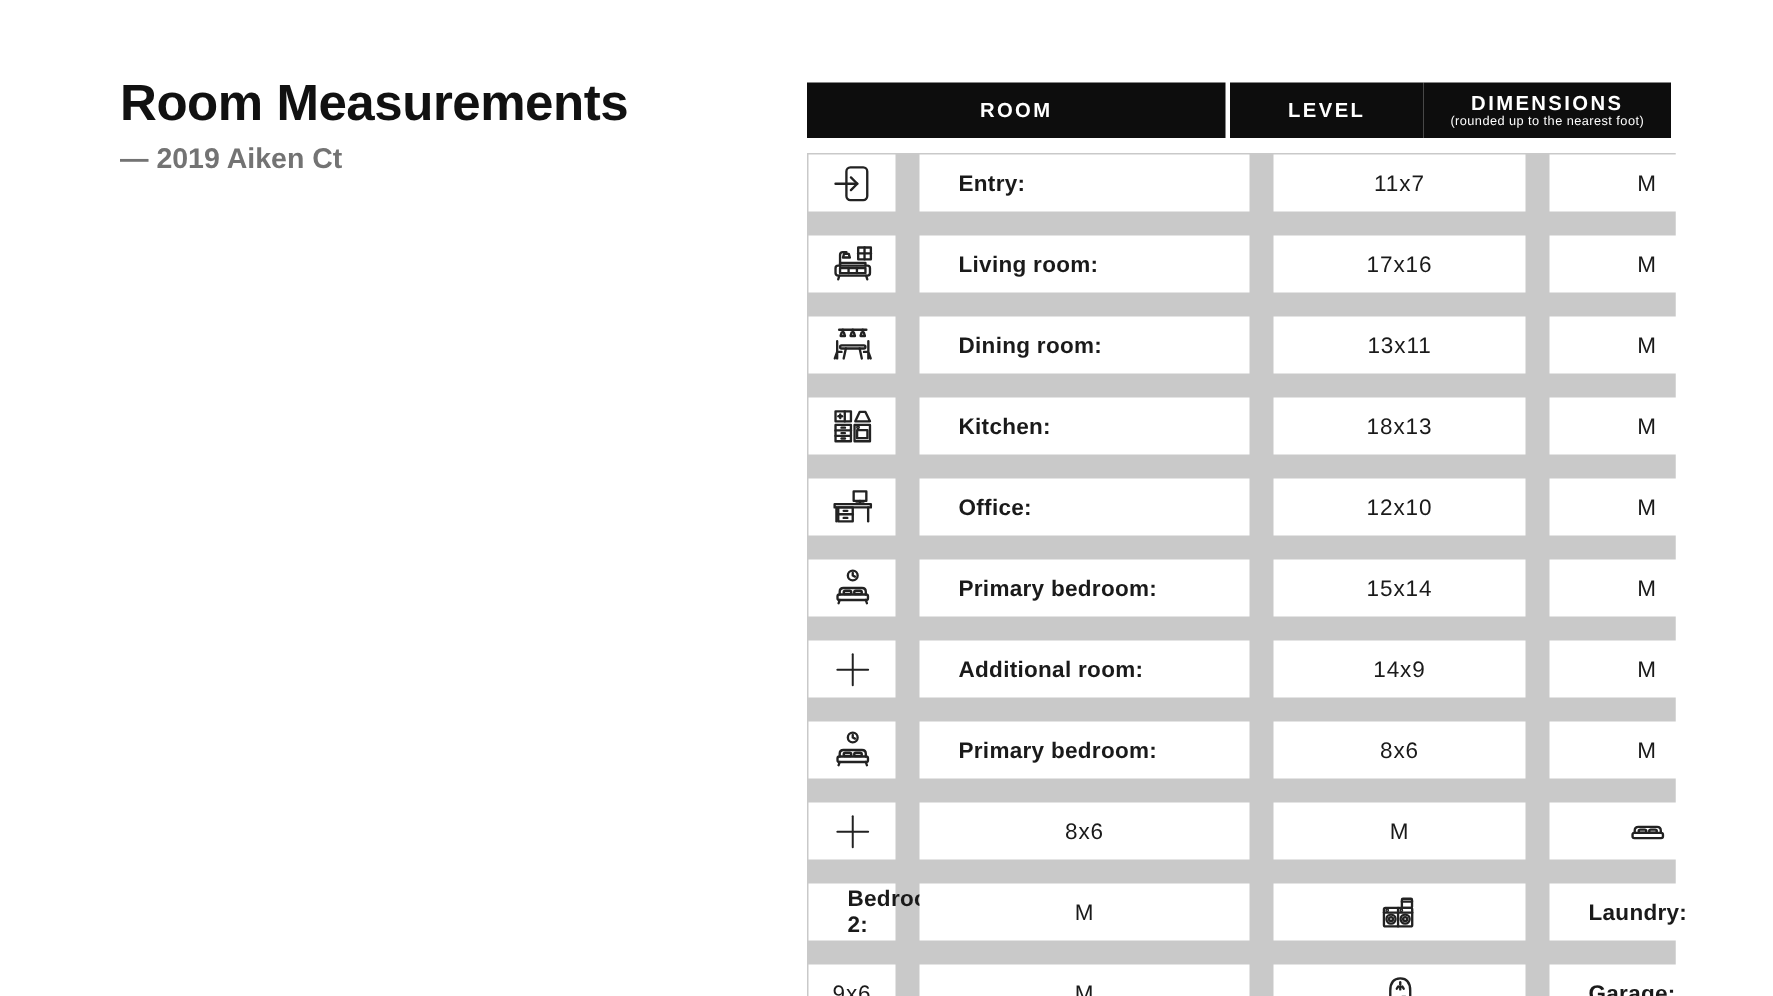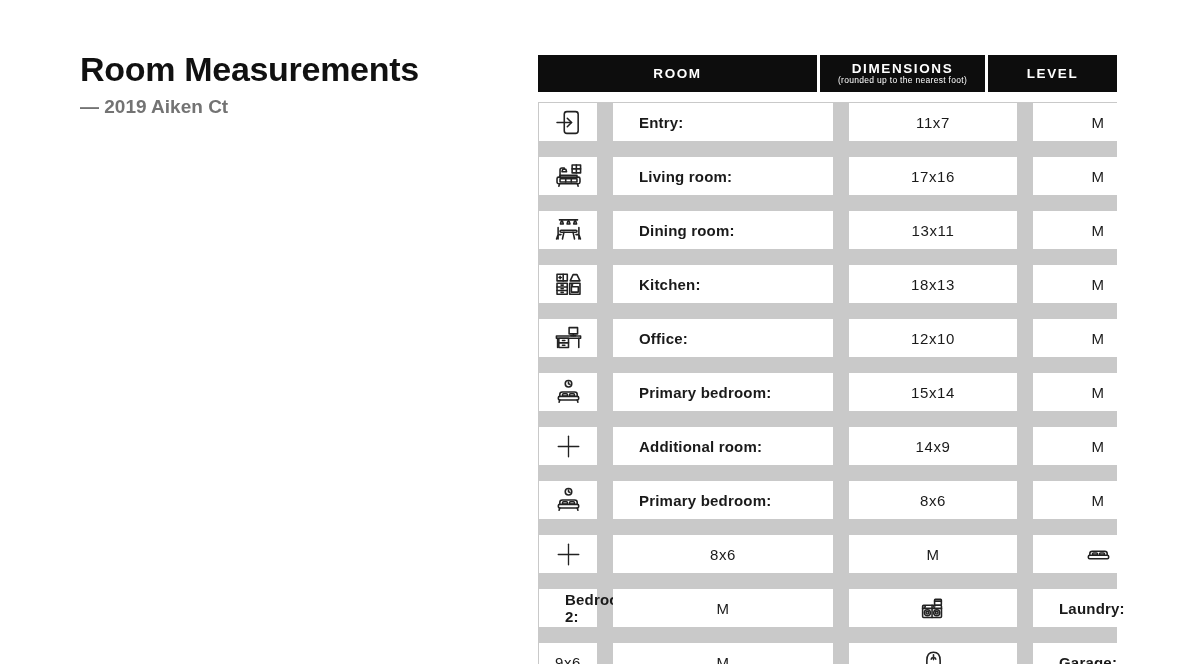--- a/index.html
+++ b/index.html
@@ -46,25 +46,25 @@
 <div class="page">
 
   <header class="title-block">
     <h1>Room Measurements</h1>
     <p class="subtitle">— 2019 Aiken Ct</p>
   </header>
 
   <section class="measurements">
     <div class="thead">
       <div class="th th-room">ROOM</div>
+      <div class="th th-level">LEVEL</div>
       <div class="th th-dims">
         <span>DIMENSIONS</span>
         <span class="note">(rounded up to the nearest foot)</span>
       </div>
-      <div class="th th-level">LEVEL</div>
     </div>
     <div class="tbody" id="tbody">
   <div class="cell icon-cell">
           <span class="icon">
             <svg viewBox="0 0 24 24">
               <rect x="8.5" y="3" width="11.5" height="18" rx="2.2"></rect>
               <line x1="2.5" y1="12" x2="14.5" y2="12"></line>
               <polyline points="11 8.5 14.5 12 11 15.5"></polyline>
             </svg>
           </span>

